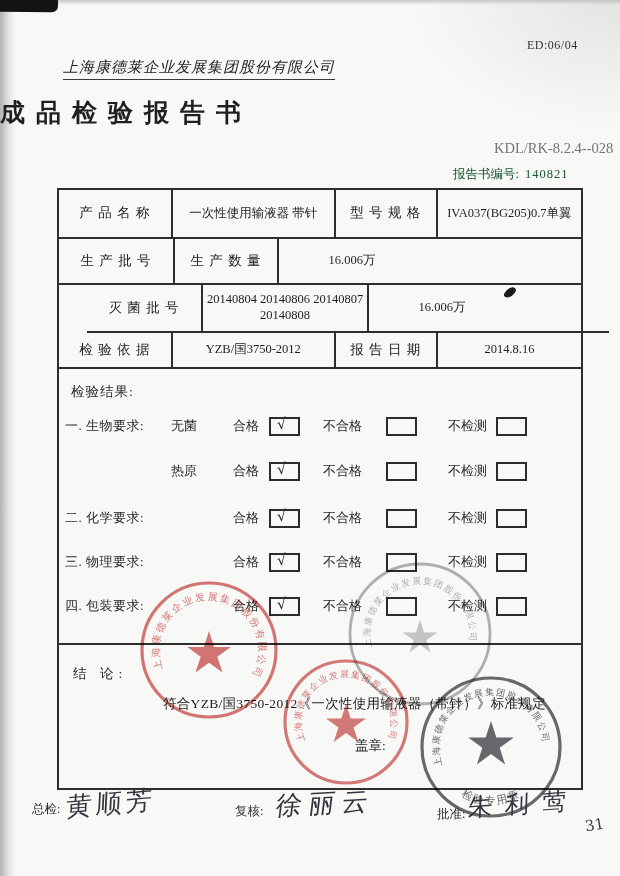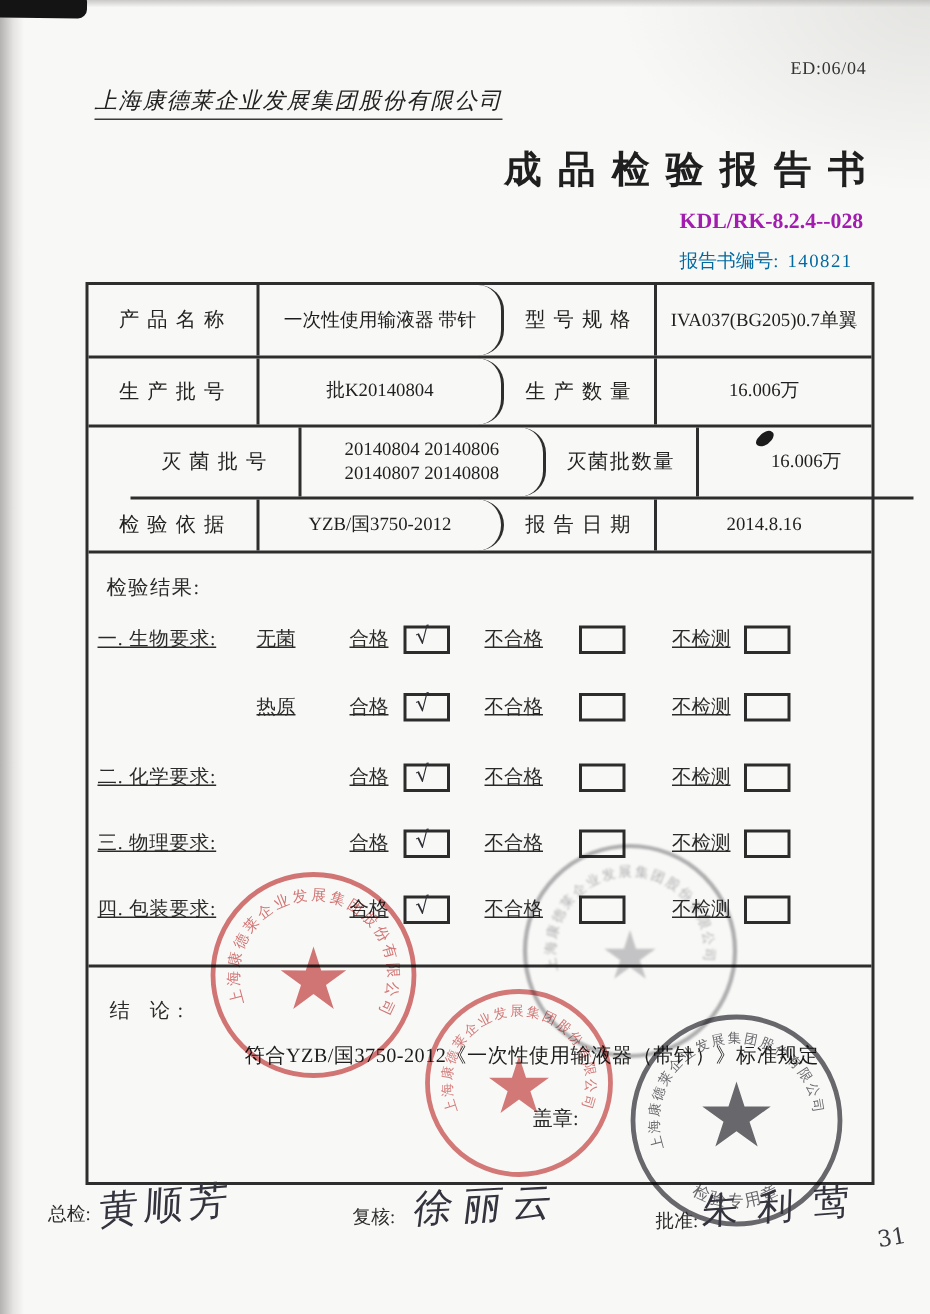--- a/index.html
+++ b/index.html
@@ -18,43 +18,43 @@
   .scan-top-edge { position:absolute; left:0; top:0; width:620px; height:5px;
     background:linear-gradient(to bottom,#c9c8c6, rgba(248,248,246,0)); }
   .scan-black-mark { position:absolute; left:-4px; top:-3px; width:62px; height:15px;
     background:#141414; border-radius:0 4px 6px 0; transform:rotate(.6deg); }
   .scan-corner-shade { position:absolute; right:0; top:0; width:210px; height:130px;
     background:radial-gradient(ellipse at 100% 0%, rgba(190,189,186,.35), rgba(248,248,246,0) 70%); }
 
   .ed-code { position:absolute; top:38px; left:527px; font-size:12px; letter-spacing:.5px; color:#333; }
   .company { position:absolute; top:58px; left:63px; font-size:15px; font-style:italic;
     letter-spacing:1px; border-bottom:1.5px solid #3a3a3a; padding-bottom:2px; color:#222; }
-  .title { position:absolute; top:96px; left:0; width:588px; text-align:right;
+  .title { position:absolute; top:96px; left:0; width:588px; text-align:left;
     font-size:25px; font-weight:600; letter-spacing:11px; color:#1f1f1f; }
-  .doc-code { position:absolute; top:140px; left:453px; font-size:14.5px; font-weight:700; color:#a21caf; }
-  .report-no { position:absolute; top:166px; left:453px; font-size:12.5px; color:#0369a1; }
+  .doc-code { position:absolute; top:140px; left:494px; font-size:14.5px; font-weight:400; color:#737373; }
+  .report-no { position:absolute; top:166px; left:453px; font-size:12.5px; color:#14532d; }
   .report-no .num { margin-left:6px; letter-spacing:1px; }
 
   
   .doc-table { position:absolute; left:57px; top:188px; width:526px; height:602px;
     border:2px solid #2e2e2e; background:transparent; }
   .trow { display:flex; width:100%; border-bottom:2px solid #2e2e2e; }
   .trow:nth-child(1){height:49px;} .trow:nth-child(2){height:46px;}
   .trow:nth-child(3){height:48px;margin-left:28px;} .trow:nth-child(4){height:36px;}
   .tcell { display:flex; align-items:center; justify-content:center; text-align:center;
     border-right:2px solid #2e2e2e; font-size:13.5px; padding:1px 3px; line-height:1.25; }
   .tcell.c1{width:116px;} .tcell.c2{width:166px;} .tcell.c3{width:104px;}
   .tcell.c4{width:146px; border-right:none;}
   .tcell.label{letter-spacing:1px; color:#222;}
-  .tcell.value{font-size:12.5px; color:#1e1e1e;border-radius:17px;}
+  .tcell.value{font-size:12.5px; color:#1e1e1e;}
 
   .results { position:relative; width:100%; height:276px; border-bottom:2px solid #2e2e2e; }
   .results-heading { position:absolute; left:12px; top:14px; font-size:13.5px; letter-spacing:1px; }
   .rline { position:absolute; left:0; width:100%; height:24px; }
-  .rline span, .rline .box { position:absolute; top:0;text-decoration:underline; }
+  .rline span, .rline .box { position:absolute; top:0; }
   .rline .cat { left:6px; font-size:13px; letter-spacing:.5px; }
   .rline .item { left:112px; font-size:13px; }
   .rline .opt { font-size:13px; }
   .pass-label{left:174px;text-align:center;} .fail-label{left:264px;text-align:center;} .unt-label{left:389px;}
   .box { width:31px; height:19px; border:2px solid #2c2c2c; display:inline-block; background:rgba(255,255,255,.0); }
   .pass-box{left:210px;} .fail-box{left:327px;} .unt-box{left:437px;}
   .mark { font-style:normal; position:absolute; left:6px; top:-4px; font-size:15px;
     color:#2e2e36; transform:rotate(-6deg); font-family:"DejaVu Sans",sans-serif; }
 
   .conclusion { position:relative; width:100%; height:143px; }
@@ -107,29 +107,27 @@
 
   <div class="trow">
     <div class="tcell c1 label">产 品 名 称</div>
     <div class="tcell c2 value">一次性使用输液器 带针</div>
     <div class="tcell c3 label">型 号 规 格</div>
     <div class="tcell c4 value">IVA037(BG205)0.7单翼</div>
   </div>
 
   <div class="trow">
     <div class="tcell c1 label">生 产 批 号</div>
-    <div class="tcell c2 value">批K20140804</div>
     <div class="tcell c3 label">生 产 数 量</div>
     <div class="tcell c4 value">16.006万</div>
   </div>
 
   <div class="trow">
     <div class="tcell c1 label">灭 菌 批 号</div>
     <div class="tcell c2 value">20140804 20140806 20140807 20140808</div>
-    <div class="tcell c3 label">灭菌批数量</div>
     <div class="tcell c4 value">16.006万</div>
   </div>
 
   <div class="trow">
     <div class="tcell c1 label">检 验 依 据</div>
     <div class="tcell c2 value">YZB/国3750-2012</div>
     <div class="tcell c3 label">报 告 日 期</div>
     <div class="tcell c4 value">2014.8.16</div>
   </div>
 

